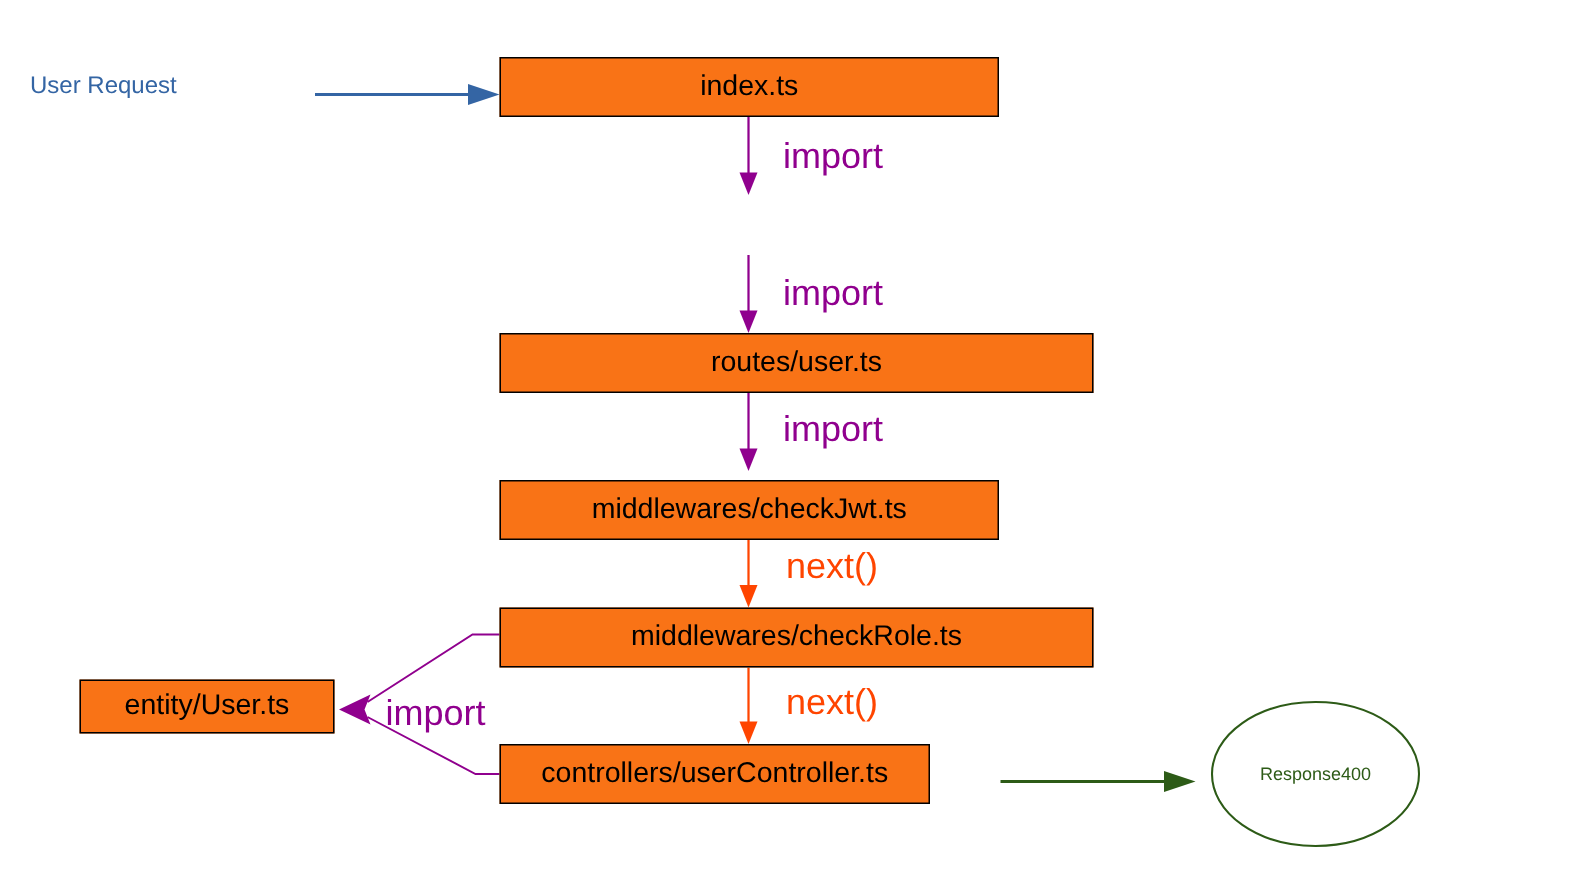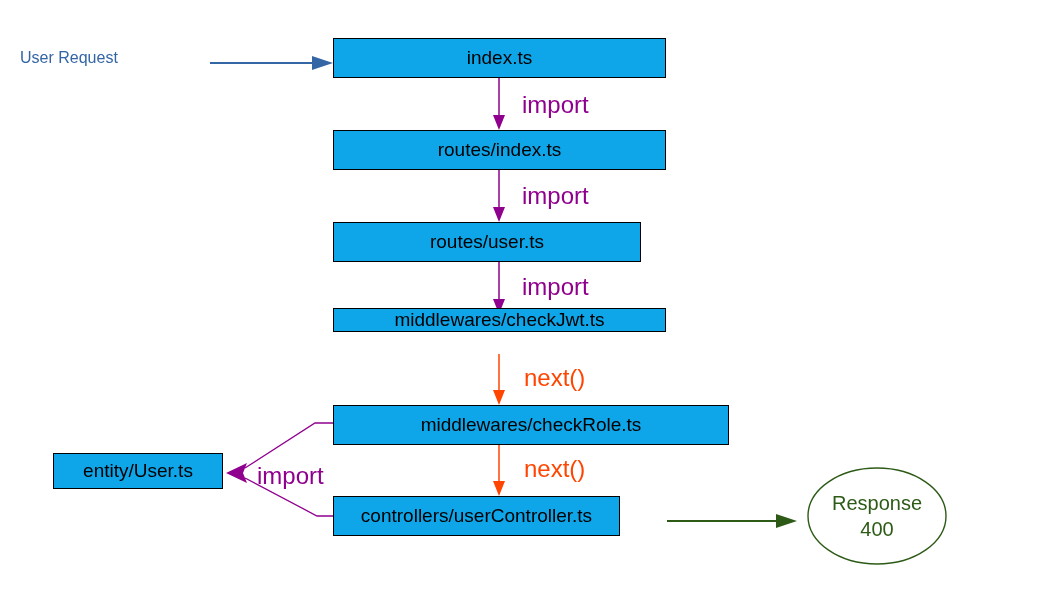--- a/index.html
+++ b/index.html
@@ -9,21 +9,21 @@
     width: 1058px;
     height: 595px;
     background: var(--background, #ffffff);
     overflow: hidden;
   }
   #wires { position: absolute; left: 0; top: 0; width: 1058px; height: 595px; }
   .node {
     position: absolute;
     box-sizing: border-box;
     border: 1.5px solid var(--box_border, #000);
-    background: #0ea5e9;
+    background: #f97316;
     display: flex;
     align-items: center;
     justify-content: center;
     font-size: 19px;
     color: var(--box_text, #000);
     white-space: nowrap;
   }
   .elabel {
     position: absolute;
     font-size: 24px;
@@ -39,24 +39,24 @@
     color: var(--blue, #3465a4);
     white-space: nowrap;
   }
   .terminal-label {
     position: absolute;
     left: 808px;
     top: 468px;
     width: 138px;
     height: 96px;
     display: flex;
-    flex-direction: column;
+    flex-direction: row;
     align-items: center;
     justify-content: center;
-    font-size: 20px;
+    font-size: 12px;
     line-height: 26px;
     color: var(--green, #2d5b17);
     text-align: center;
   }
 </style>
 </head>
 <body>
 
 <div id="canvas">
 
@@ -99,23 +99,22 @@
       <line x1="667" y1="521" x2="779" y2="521" style="stroke:var(--green);stroke-width:2"></line>
       <polygon points="797,521 776,514 776,528" style="fill:var(--green)"></polygon>
     </g>
 
     <ellipse cx="877" cy="516" rx="69" ry="48" style="fill:#ffffff;stroke:var(--green);stroke-width:1.4"></ellipse>
   </svg>
 
   <div class="start-label">User Request</div>
 
   <div class="node" style="left:333px; top:38px;  width:333px; height:40px">index.ts</div>
-  <div class="node" style="left:333px; top:130px; width:333px; height:40px">routes/index.ts</div>
-  <div class="node" style="left:333px; top:222px; width:308px; height:40px">routes/user.ts</div>
-  <div class="node" style="left:333px; top:308px; width:333px; height:24px">middlewares/checkJwt.ts</div>
+  <div class="node" style="left:333px; top:222px; width:396px; height:40px">routes/user.ts</div>
+  <div class="node" style="left:333px; top:320px; width:333px; height:40px">middlewares/checkJwt.ts</div>
   <div class="node" style="left:333px; top:405px; width:396px; height:40px">middlewares/checkRole.ts</div>
   <div class="node" style="left:333px; top:496px; width:287px; height:40px">controllers/userController.ts</div>
 
   <div class="node" style="left:53px; top:453px; width:170px; height:36px">entity/User.ts</div>
 
   <div class="elabel purple" style="left:522px; top:91px">import</div>
   <div class="elabel purple" style="left:522px; top:182px">import</div>
   <div class="elabel purple" style="left:522px; top:273px">import</div>
   <div class="elabel orange" style="left:524px; top:364px">next()</div>
   <div class="elabel orange" style="left:524px; top:455px">next()</div>

